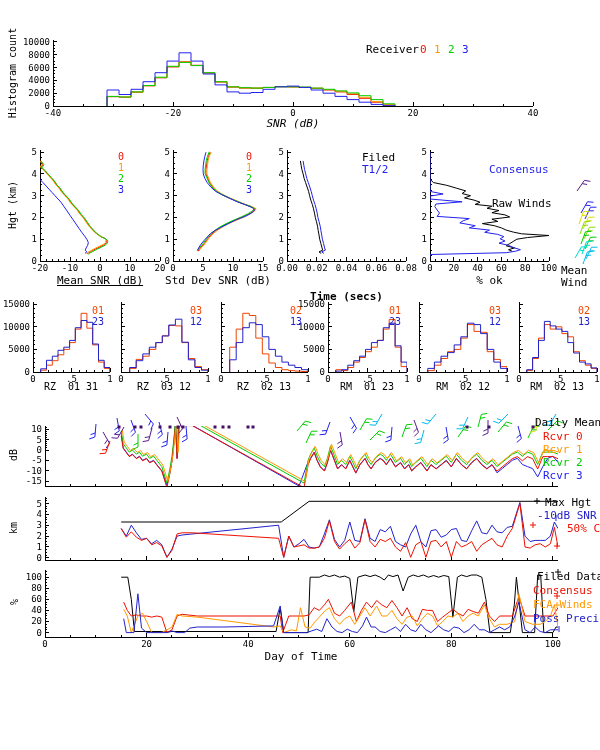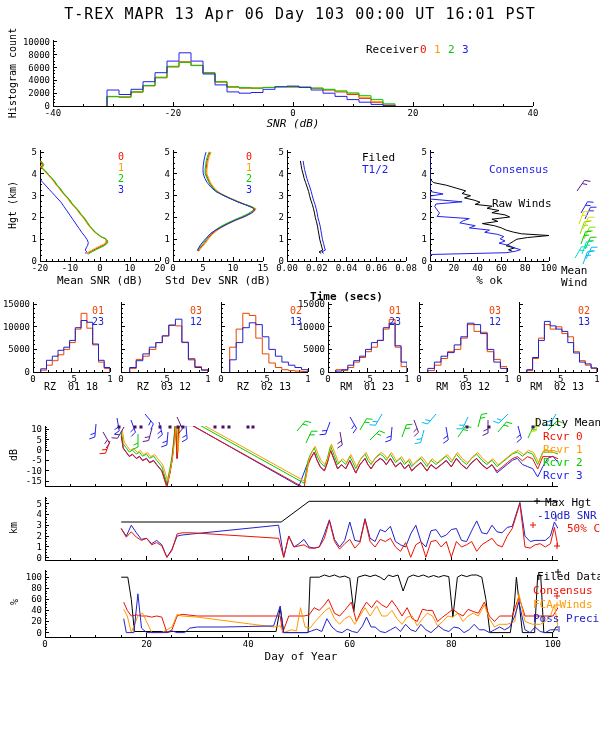--- a/index.html
+++ b/index.html
@@ -12,21 +12,20 @@
   .vlab{position:absolute;font:10px "DejaVu Sans Mono",monospace;color:#000;white-space:nowrap;
         transform:translate(-50%,-50%) rotate(-90deg);}
   .title{position:absolute;left:0;right:0;top:5px;text-align:center;
          font:15px "DejaVu Sans Mono",monospace;letter-spacing:1px;color:#000;}
   .tick{font:9px "DejaVu Sans Mono",monospace;fill:#000;}
 </style>
 </head>
 <body>
 
 <div id="page">
-  <div class="title">T-REX   MAPR 13 Apr 06 Day 103  00:00 UT  16:01   PST</div>
 
   <svg id="plot" width="600" height="750">
       <g>
         <path d="M53,40L53,106L533,106" stroke="#000" fill="none" stroke-width="1" shape-rendering="crispEdges"></path>
         <line x1="53" y1="106" x2="53" y2="104" stroke="#000" shape-rendering="crispEdges"></line>
         <line x1="83" y1="106" x2="83" y2="104" stroke="#000" shape-rendering="crispEdges"></line>
         <line x1="113" y1="106" x2="113" y2="104" stroke="#000" shape-rendering="crispEdges"></line>
         <line x1="143" y1="106" x2="143" y2="104" stroke="#000" shape-rendering="crispEdges"></line>
         <line x1="173" y1="106" x2="173" y2="104" stroke="#000" shape-rendering="crispEdges"></line>
         <line x1="203" y1="106" x2="203" y2="104" stroke="#000" shape-rendering="crispEdges"></line>
@@ -1177,44 +1176,44 @@
 
   <div class="vlab" style="left:12px;top:73px;">Histogram count</div>
   <div class="lab cx" style="left:248px;top:117px;width:90px;font-style:italic;">SNR (dB)</div>
   <div class="lab" style="left:366px;top:43px;">Receiver</div>
   <div class="lab" style="left: 420px; top: 43px; color: rgb(238, 17, 0);">0</div>
   <div class="lab" style="left: 434px; top: 43px; color: rgb(255, 153, 0);">1</div>
   <div class="lab" style="left: 448px; top: 43px; color: rgb(0, 204, 0);">2</div>
   <div class="lab" style="left: 462px; top: 43px; color: rgb(34, 34, 238);">3</div>
 
   <div class="vlab" style="left:12px;top:205px;">Hgt (km)</div>
-  <div class="lab cx" style="left:40px;top:274px;width:120px;">Mean SNR (dB)</div>
+  <div class="lab cx" style="left:40px;top:274px;width:120px;text-decoration:underline;">Mean SNR (dB)</div>
   <div class="lab cx" style="left:163px;top:274px;width:110px;">Std Dev SNR (dB)</div>
   <div class="lab cx" style="left:286px;top:290px;width:121px;font-weight:bold;">Time (secs)</div>
   <div class="lab cx" style="left:430px;top:274px;width:119px;">% ok</div>
   <div class="lab sm" style="left: 118px; top: 151px; color: rgb(238, 17, 0);">0</div>
   <div class="lab sm" style="left: 118px; top: 162px; color: rgb(255, 153, 0);">1</div>
   <div class="lab sm" style="left: 118px; top: 173px; color: rgb(0, 204, 0);">2</div>
   <div class="lab sm" style="left: 118px; top: 184px; color: rgb(34, 34, 238);">3</div>
   <div class="lab sm" style="left: 246px; top: 151px; color: rgb(238, 17, 0);">0</div>
   <div class="lab sm" style="left: 246px; top: 162px; color: rgb(255, 153, 0);">1</div>
   <div class="lab sm" style="left: 246px; top: 173px; color: rgb(0, 204, 0);">2</div>
   <div class="lab sm" style="left: 246px; top: 184px; color: rgb(34, 34, 238);">3</div>
   <div class="lab" style="left:362px;top:151px;">Filed</div>
   <div class="lab" style="left: 362px; top: 163px; color: rgb(34, 34, 238);">T1/2</div>
   <div class="lab" style="left:492px;top:151px;margin-top:46px;">Raw Winds</div>
   <div class="lab" style="left: 489px; top: 163px; color: rgb(34, 34, 238);">Consensus</div>
   <div class="lab" style="left:561px;top:264px;">Mean</div>
   <div class="lab" style="left:561px;top:276px;">Wind</div>
 
-  <div class="lab cx sm" style="left:31px;top:381px;width:80px;">RZ  01 18</div>
+  <div class="lab cx sm" style="left:31px;top:381px;width:80px;">RZ  01 31</div>
   <div class="lab cx sm" style="left:124px;top:381px;width:80px;">RZ  03 12</div>
   <div class="lab cx sm" style="left:224px;top:381px;width:80px;">RZ  02 13</div>
   <div class="lab cx sm" style="left:327px;top:381px;width:80px;">RM  01 23</div>
-  <div class="lab cx sm" style="left:423px;top:381px;width:80px;">RM  03 12</div>
+  <div class="lab cx sm" style="left:423px;top:381px;width:80px;">RM  02 12</div>
   <div class="lab cx sm" style="left:517px;top:381px;width:80px;">RM  02 13</div>
   <div class="lab sm" style="left: 92px; top: 305px; color: rgb(238, 68, 0);">01</div>
   <div class="lab sm" style="left: 92px; top: 316px; color: rgb(34, 34, 204);">23</div>
   <div class="lab sm" style="left: 190px; top: 305px; color: rgb(238, 68, 0);">03</div>
   <div class="lab sm" style="left: 190px; top: 316px; color: rgb(34, 34, 204);">12</div>
   <div class="lab sm" style="left: 290px; top: 305px; color: rgb(238, 68, 0);">02</div>
   <div class="lab sm" style="left: 290px; top: 316px; color: rgb(34, 34, 204);">13</div>
   <div class="lab sm" style="left: 389px; top: 305px; color: rgb(238, 68, 0);">01</div>
   <div class="lab sm" style="left: 389px; top: 316px; color: rgb(34, 34, 204);">23</div>
   <div class="lab sm" style="left: 489px; top: 305px; color: rgb(238, 68, 0);">03</div>
@@ -1232,14 +1231,14 @@
   <div class="vlab" style="left:13px;top:528px;">km</div>
   <div class="lab" style="left:545px;top:496px;">Max Hgt</div>
   <div class="lab" style="left: 537px; top: 509px; color: rgb(34, 34, 204);">-10dB SNR</div>
   <div class="lab" style="left: 567px; top: 522px; color: rgb(238, 17, 0);">50% Cons</div>
 
   <div class="vlab" style="left:14px;top:602px;">%</div>
   <div class="lab" style="left:537px;top:570px;">Filed Data</div>
   <div class="lab" style="left: 533px; top: 584px; color: rgb(238, 17, 0);">Consensus</div>
   <div class="lab" style="left: 533px; top: 598px; color: rgb(255, 153, 0);">FCA Winds</div>
   <div class="lab" style="left: 533px; top: 612px; color: rgb(34, 34, 204);">Poss Precip</div>
-  <div class="lab cx" style="left:251px;top:650px;width:100px;">Day of Year</div>
+  <div class="lab cx" style="left:251px;top:650px;width:100px;">Day of Time</div>
 </div>
 
 </body></html>

